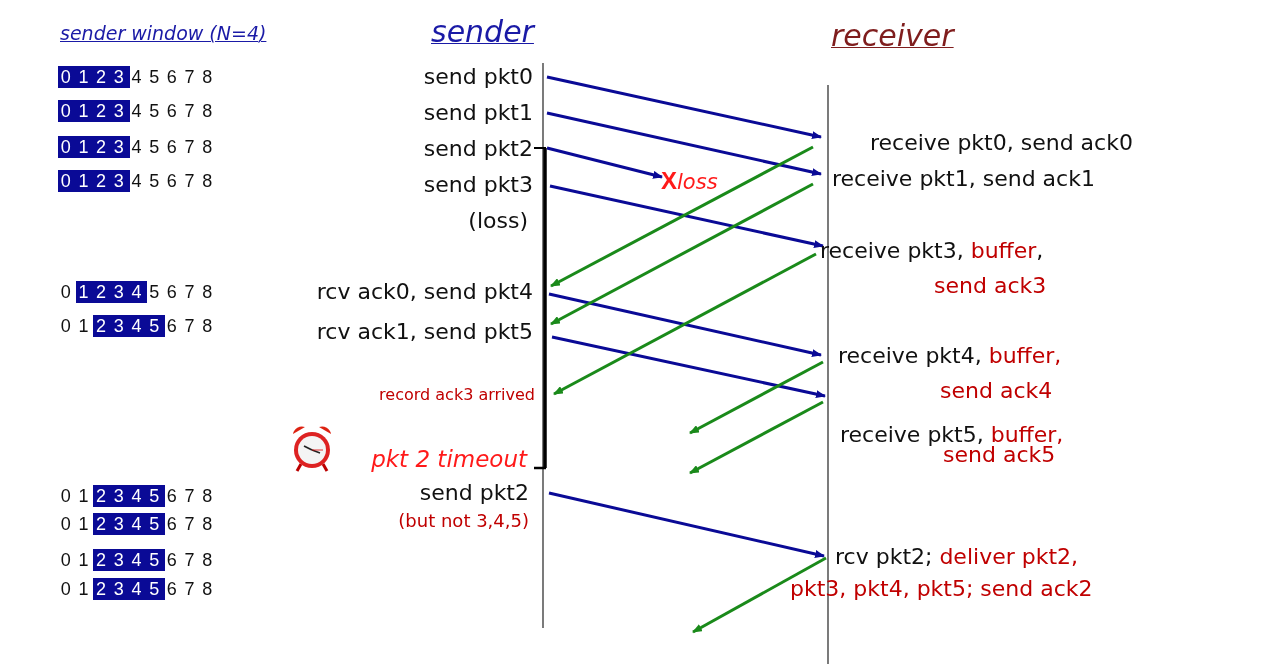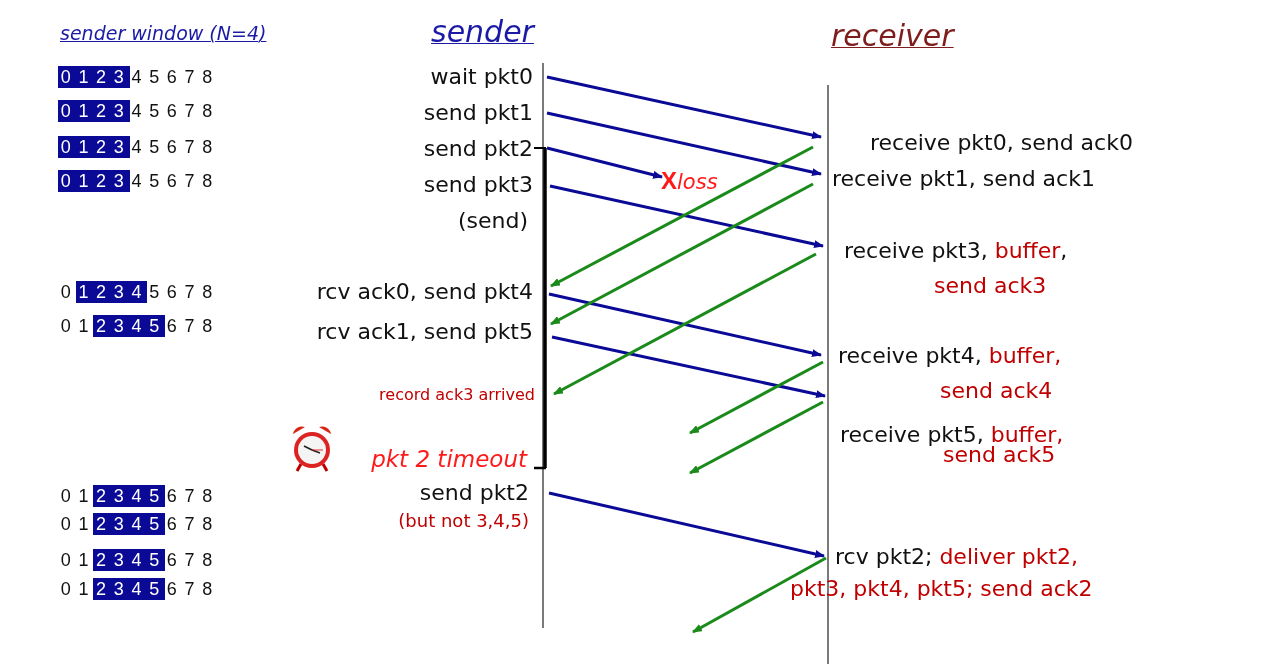--- a/index.html
+++ b/index.html
@@ -67,25 +67,25 @@
     <div class="win-row" style="top: 136px;"><div class="hl" style="left: -2px; width: 71.8px; background: rgb(10, 10, 150);"></div><span class="digits"><span class="d on" style="margin-right: 6.2px;">0</span><span class="d on" style="margin-right: 6.2px;">1</span><span class="d on" style="margin-right: 6.2px;">2</span><span class="d on" style="margin-right: 6.2px;">3</span><span class="d" style="margin-right: 6.2px;">4</span><span class="d" style="margin-right: 6.2px;">5</span><span class="d" style="margin-right: 6.2px;">6</span><span class="d" style="margin-right: 6.2px;">7</span><span class="d" style="margin-right: 6.2px;">8</span></span></div>
     <div class="win-row" style="top: 170px;"><div class="hl" style="left: -2px; width: 71.8px; background: rgb(10, 10, 150);"></div><span class="digits"><span class="d on" style="margin-right: 6.2px;">0</span><span class="d on" style="margin-right: 6.2px;">1</span><span class="d on" style="margin-right: 6.2px;">2</span><span class="d on" style="margin-right: 6.2px;">3</span><span class="d" style="margin-right: 6.2px;">4</span><span class="d" style="margin-right: 6.2px;">5</span><span class="d" style="margin-right: 6.2px;">6</span><span class="d" style="margin-right: 6.2px;">7</span><span class="d" style="margin-right: 6.2px;">8</span></span></div>
     <div class="win-row" style="top: 281px;"><div class="hl" style="left: 15.7px; width: 71.8px; background: rgb(10, 10, 150);"></div><span class="digits"><span class="d" style="margin-right: 6.2px;">0</span><span class="d on" style="margin-right: 6.2px;">1</span><span class="d on" style="margin-right: 6.2px;">2</span><span class="d on" style="margin-right: 6.2px;">3</span><span class="d on" style="margin-right: 6.2px;">4</span><span class="d" style="margin-right: 6.2px;">5</span><span class="d" style="margin-right: 6.2px;">6</span><span class="d" style="margin-right: 6.2px;">7</span><span class="d" style="margin-right: 6.2px;">8</span></span></div>
     <div class="win-row" style="top: 315px;"><div class="hl" style="left: 33.4px; width: 71.8px; background: rgb(10, 10, 150);"></div><span class="digits"><span class="d" style="margin-right: 6.2px;">0</span><span class="d" style="margin-right: 6.2px;">1</span><span class="d on" style="margin-right: 6.2px;">2</span><span class="d on" style="margin-right: 6.2px;">3</span><span class="d on" style="margin-right: 6.2px;">4</span><span class="d on" style="margin-right: 6.2px;">5</span><span class="d" style="margin-right: 6.2px;">6</span><span class="d" style="margin-right: 6.2px;">7</span><span class="d" style="margin-right: 6.2px;">8</span></span></div>
     <div class="win-row" style="top: 485px;"><div class="hl" style="left: 33.4px; width: 71.8px; background: rgb(10, 10, 150);"></div><span class="digits"><span class="d" style="margin-right: 6.2px;">0</span><span class="d" style="margin-right: 6.2px;">1</span><span class="d on" style="margin-right: 6.2px;">2</span><span class="d on" style="margin-right: 6.2px;">3</span><span class="d on" style="margin-right: 6.2px;">4</span><span class="d on" style="margin-right: 6.2px;">5</span><span class="d" style="margin-right: 6.2px;">6</span><span class="d" style="margin-right: 6.2px;">7</span><span class="d" style="margin-right: 6.2px;">8</span></span></div>
     <div class="win-row" style="top: 513px;"><div class="hl" style="left: 33.4px; width: 71.8px; background: rgb(10, 10, 150);"></div><span class="digits"><span class="d" style="margin-right: 6.2px;">0</span><span class="d" style="margin-right: 6.2px;">1</span><span class="d on" style="margin-right: 6.2px;">2</span><span class="d on" style="margin-right: 6.2px;">3</span><span class="d on" style="margin-right: 6.2px;">4</span><span class="d on" style="margin-right: 6.2px;">5</span><span class="d" style="margin-right: 6.2px;">6</span><span class="d" style="margin-right: 6.2px;">7</span><span class="d" style="margin-right: 6.2px;">8</span></span></div>
     <div class="win-row" style="top: 549px;"><div class="hl" style="left: 33.4px; width: 71.8px; background: rgb(10, 10, 150);"></div><span class="digits"><span class="d" style="margin-right: 6.2px;">0</span><span class="d" style="margin-right: 6.2px;">1</span><span class="d on" style="margin-right: 6.2px;">2</span><span class="d on" style="margin-right: 6.2px;">3</span><span class="d on" style="margin-right: 6.2px;">4</span><span class="d on" style="margin-right: 6.2px;">5</span><span class="d" style="margin-right: 6.2px;">6</span><span class="d" style="margin-right: 6.2px;">7</span><span class="d" style="margin-right: 6.2px;">8</span></span></div>
     <div class="win-row" style="top: 578px;"><div class="hl" style="left: 33.4px; width: 71.8px; background: rgb(10, 10, 150);"></div><span class="digits"><span class="d" style="margin-right: 6.2px;">0</span><span class="d" style="margin-right: 6.2px;">1</span><span class="d on" style="margin-right: 6.2px;">2</span><span class="d on" style="margin-right: 6.2px;">3</span><span class="d on" style="margin-right: 6.2px;">4</span><span class="d on" style="margin-right: 6.2px;">5</span><span class="d" style="margin-right: 6.2px;">6</span><span class="d" style="margin-right: 6.2px;">7</span><span class="d" style="margin-right: 6.2px;">8</span></span></div>
   </div>
 
-<div class="abs lbl" style="right:731px; top:64px;">wait  pkt0</div>
+<div class="abs lbl" style="right:731px; top:64px;">send  pkt0</div>
 <div class="abs lbl" style="right:731px; top:100px;">send  pkt1</div>
 <div class="abs lbl" style="right:731px; top:136px;">send  pkt2</div>
 <div class="abs lbl" style="right:731px; top:172px;">send  pkt3</div>
-<div class="abs lbl" style="right:736px; top:208px;">(send)</div>
+<div class="abs lbl" style="right:736px; top:208px;">(loss)</div>
 <div class="abs lbl" style="right:731px; top:279px;">rcv ack0, send pkt4</div>
 <div class="abs lbl" style="right:731px; top:319px;">rcv ack1, send pkt5</div>
 <div class="abs lbl red" style="right:729px; top:382px; font-size:16px;">record ack3 arrived</div>
 
 <div class="abs" style="left:287px; top:423px; width:54px; height:50px;">
   <svg width="54" height="50" viewBox="0 0 54 50">
     <line x1="14" y1="41" x2="10" y2="48" stroke="#b00" stroke-width="3"></line>
     <line x1="36" y1="41" x2="40" y2="48" stroke="#b00" stroke-width="3"></line>
     <path d="M6,11 A9,9 0 0 1 18,4 Z" fill="#d21"></path>
     <path d="M44,11 A9,9 0 0 0 32,4 Z" fill="#d21"></path>
@@ -104,21 +104,21 @@
 <div class="abs" style="left:661px; top:163px; font-size:24px; line-height:36px;">
   <span style="color:#ff1a1a; font-weight:bold; font-family:'Liberation Sans', sans-serif;">X</span><span style="color:#ff1a1a; font-style:italic; font-size:21px;">loss</span>
 </div>
 
 <div class="abs lbl" style="left:832px; top:130px;margin-left:38px;">
   <span>receive pkt0, send ack0</span>
 </div>
 <div class="abs lbl" style="left:832px; top:166px;">
   <span>receive pkt1, send ack1</span>
 </div>
-<div class="abs lbl" style="left:844px; top:238px;">
+<div class="abs lbl" style="left:820px; top:238px;">
   <span>receive pkt3, </span><span class="red">buffer</span><span>,</span>
 </div>
 <div class="abs lbl red" style="left:934px; top:273px;text-align:right;">send ack3</div>
 
 <div class="abs lbl" style="left:838px; top:343px;">
   <span>receive pkt4, </span><span class="red">buffer,</span>
 </div>
 <div class="abs lbl red" style="left:940px; top:378px;">send ack4</div>
 
 <div class="abs lbl" style="left:840px; top:422px;">

